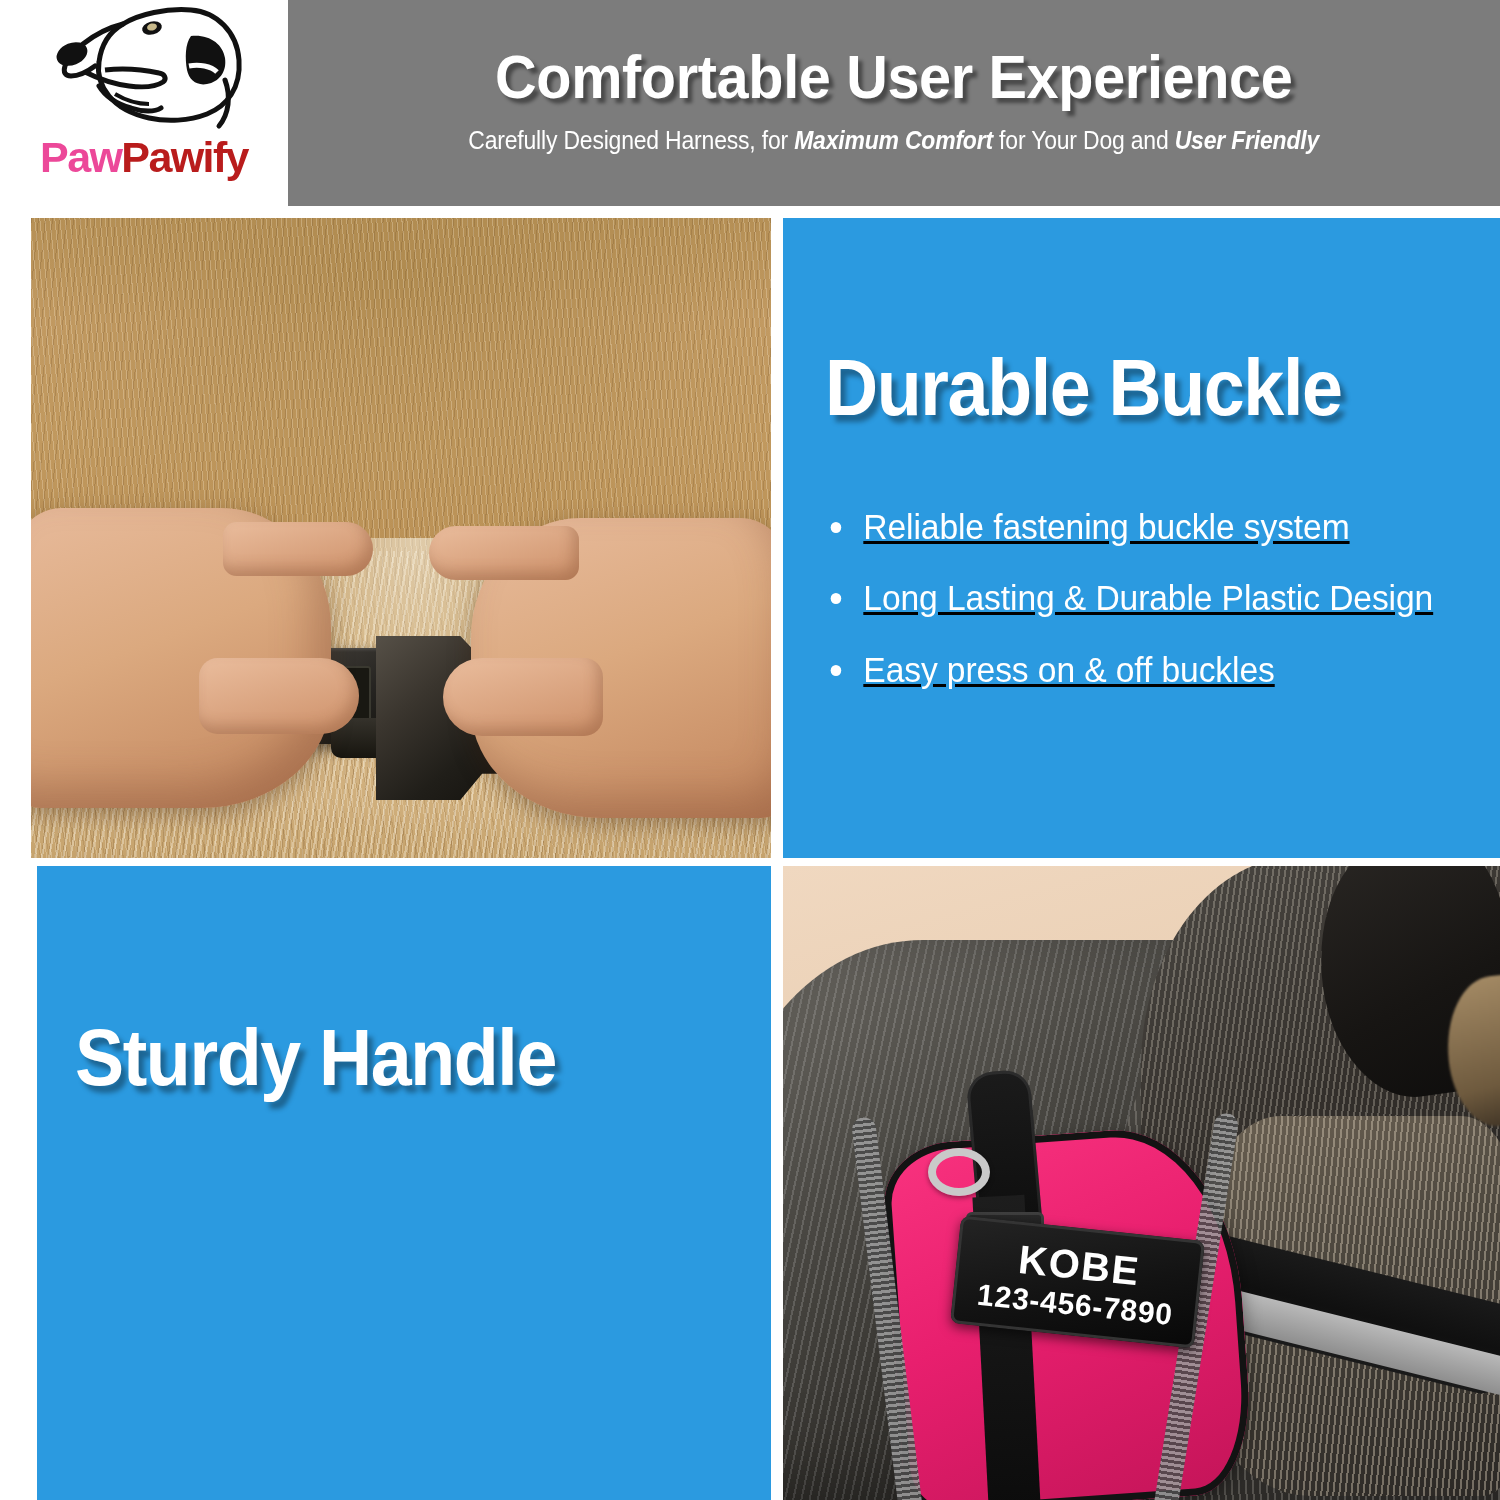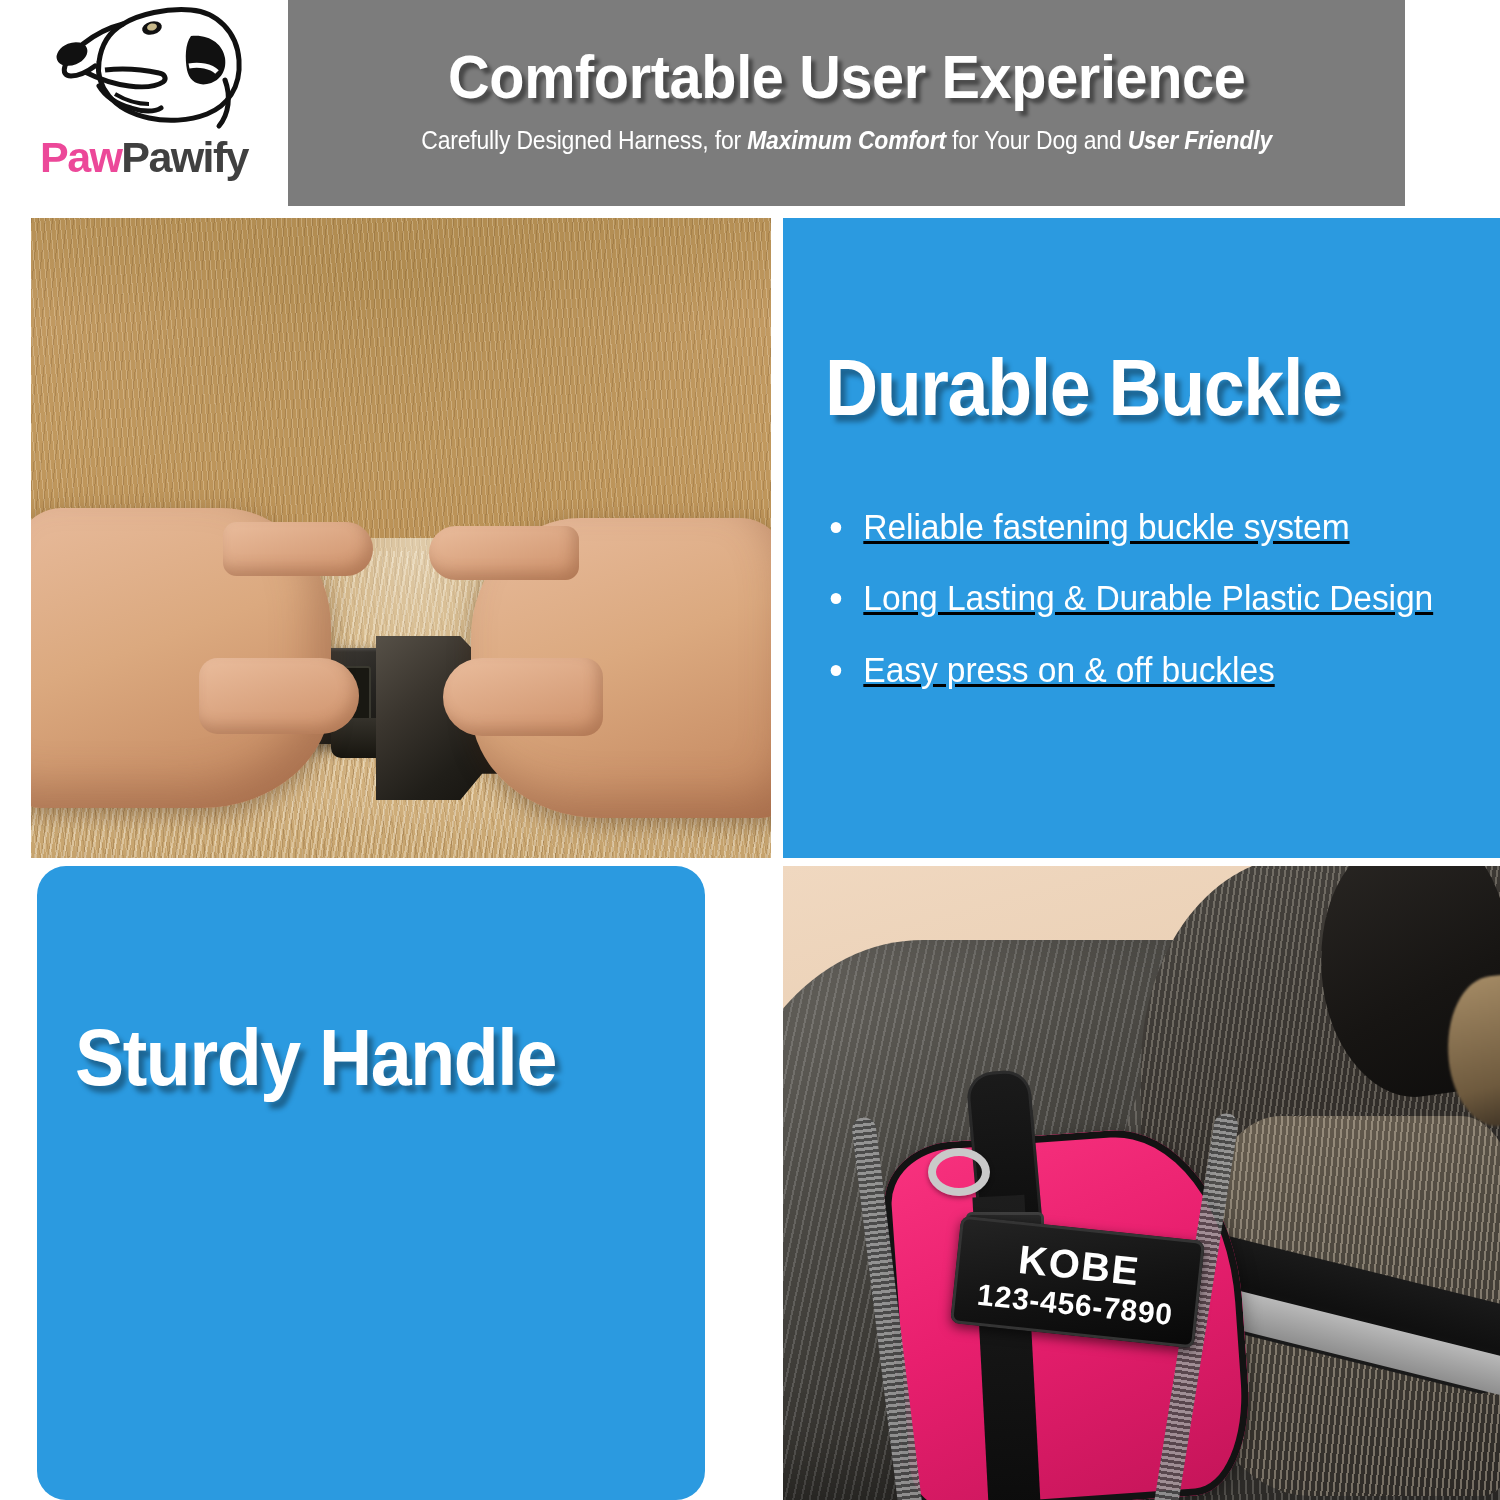--- a/index.html
+++ b/index.html
@@ -17,24 +17,24 @@
     position:absolute; left:0; top:0; width:288px; height:206px;
     background:#ffffff; display:flex; flex-direction:column;
     align-items:center; justify-content:flex-start; overflow:hidden;
   }
   .logo-mark { width:210px; height:140px; margin-top:2px; }
   .logo-word {
     font-size:43px; font-weight:bold; letter-spacing:-1.6px;
     line-height:1; margin-top:-6px; white-space:nowrap;
   }
   .logo-word .paw { color:#ec4899; }
-  .logo-word .pawify { color:#404040; }
+  .logo-word .pawify { color:#b91c1c; }
 
   .header-bar {
-    position:absolute; left:288px; top:0; width:1117px; height:206px;
+    position:absolute; left:288px; top:0; width:1212px; height:206px;
     background:#7c7c7c; display:flex; flex-direction:column;
     align-items:center; justify-content:center; padding-bottom:6px;
   }
   .header-title {
     color:#ffffff; font-size:62px; font-weight:bold;
     letter-spacing:-0.4px; line-height:1.02;
     transform:scaleX(0.93); transform-origin:center;
     text-shadow:5px 5px 4px rgba(0,0,0,0.42);
     white-space:nowrap;
   }
@@ -44,21 +44,21 @@
     transform:scaleX(0.9); transform-origin:center;
     white-space:nowrap;
   }
   .header-sub b { font-weight:bold; font-style:italic; }
 
   
   .panel { position:absolute; overflow:hidden;margin-left:31px; }
 
   .p-tl { left:0;    top:218px;  width:740px; height:640px; }
   .p-tr { left:752px; top:218px;  width:748px; height:640px; background:#2b9ae0; }
-  .p-bl { left:6px;   top:866px;  width:668px; height:634px; background:#2b9ae0;border-radius:29px; }
+  .p-bl { left:6px;   top:866px;  width:734px; height:634px; background:#2b9ae0; }
   .p-br { left:752px; top:866px;  width:748px; height:634px; }
 
   
   .blue-inner { width:100%; height:100%; position:relative; }
   .feature-title {
     position:absolute; color:#ffffff; font-weight:bold;
     font-size:80px; letter-spacing:-1.5px; line-height:1;
     transform:scaleX(0.92); transform-origin:left center;
     text-shadow:6px 7px 5px rgba(0,0,0,0.35);
     white-space:nowrap;

